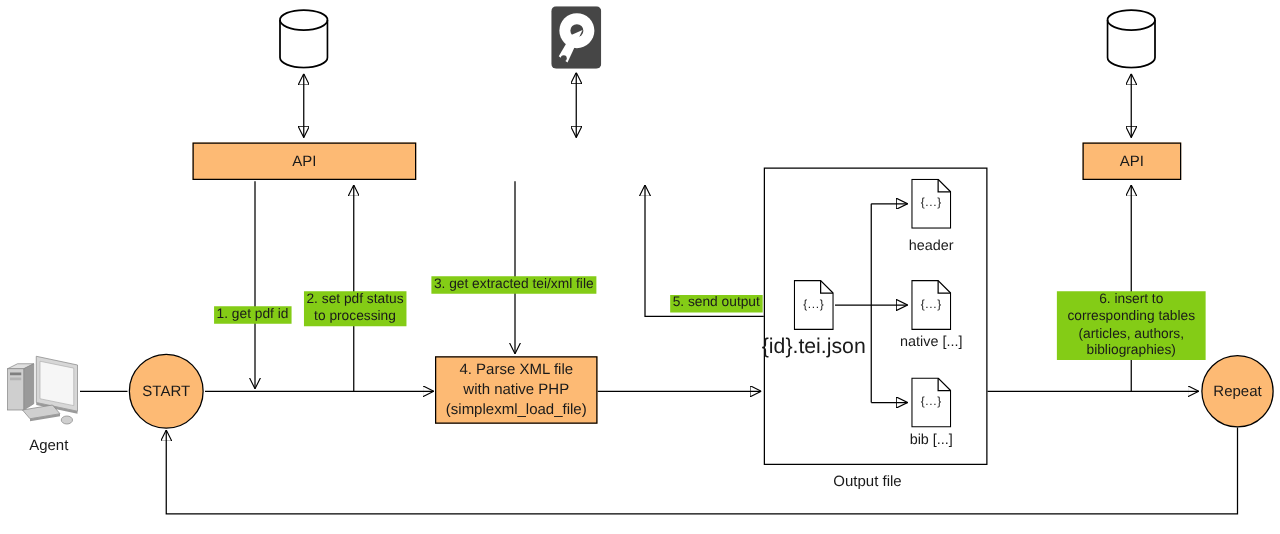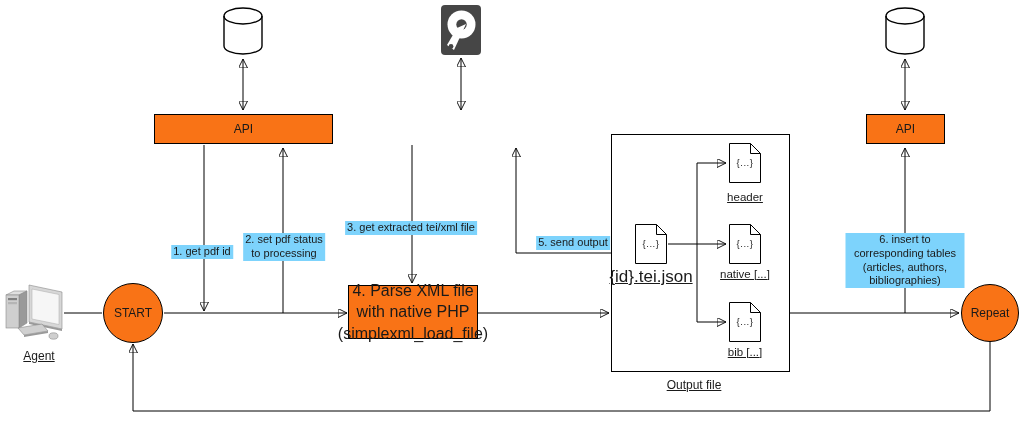--- a/index.html
+++ b/index.html
@@ -3,33 +3,33 @@
 <meta charset="utf-8">
 <style>
   html,body { margin:0; padding:0; background:#fff; }
   .canvas {
     position:relative; width:1024px; height:427px; background:#ffffff;
     font-family:"Liberation Sans", sans-serif; color:#1a1a1a; overflow:hidden;
   }
   svg.wires { position:absolute; left:0; top:0; width:1024px; height:427px; }
   .wires path { stroke:#000; stroke-width:1; fill:none; }
   .box {
-    position:absolute; box-sizing:border-box; background:#f97316; border:1px solid #000;
+    position:absolute; box-sizing:border-box; background:#fdba74; border:1px solid #000;
     display:flex; align-items:center; justify-content:center;
     font-size:12px; text-align:center;
   }
   .circle { border-radius:50%; }
   .group-box { position:absolute; box-sizing:border-box; border:1px solid #000; background:transparent; }
-  .parse-box { white-space:pre-line; line-height:1.32; font-size:16px; }
+  .parse-box { white-space:pre-line; line-height:1.32; font-size:12px; }
   .edge-lbl {
-    position:absolute; transform:translateX(-50%); background:#7dd3fc; padding:0 2px;
+    position:absolute; transform:translateX(-50%); background:#84cc16; padding:0 2px;
     font-size:11px; line-height:1.25; white-space:pre-line; text-align:center;
   }
   .node-lbl {
-    position:absolute; transform:translateX(-50%); font-size:12px; white-space:nowrap; text-align:left;text-decoration:underline;
+    position:absolute; transform:translateX(-50%); font-size:12px; white-space:nowrap; text-align:left;
   }
   .file { position:absolute; width:32px; height:40px; }
   .file .glyph {
     position:absolute; left:0; right:0; top:14px; text-align:center;
     font-size:9.5px; letter-spacing:0.5px;
   }
   .icon { position:absolute; }
 </style>
 </head>
 <body>

